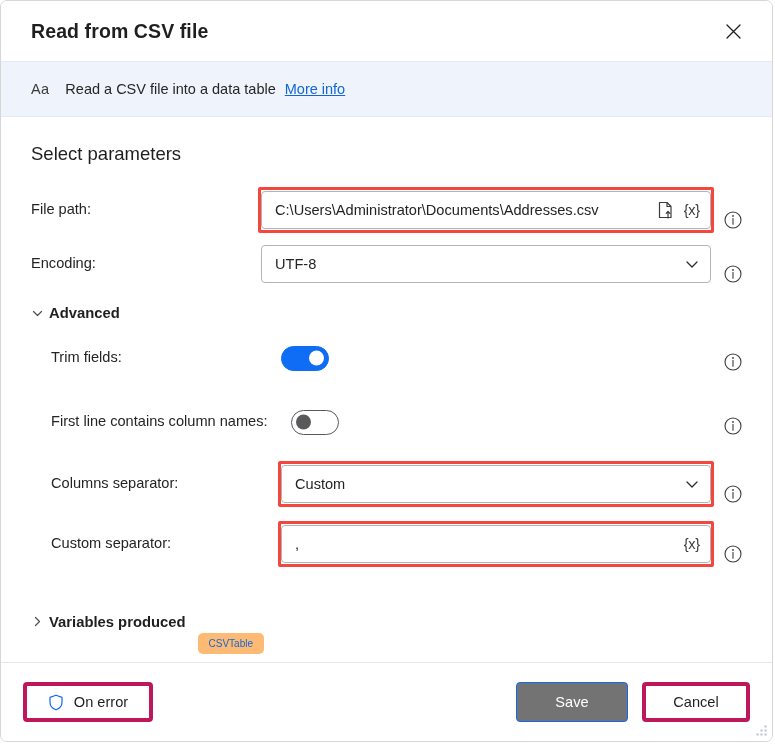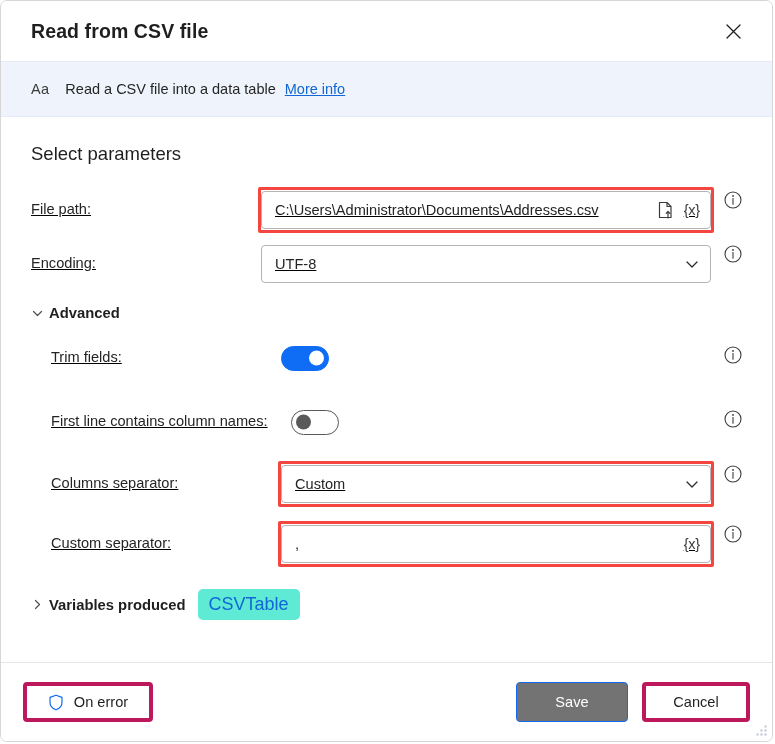--- a/index.html
+++ b/index.html
@@ -104,36 +104,35 @@
     color: #1f1f1f;
     margin: 4px 0 26px 0;
     font-weight: normal;
   }
 
   .row {
     display: flex;
     align-items: center;
     margin-bottom: 16px;
     min-height: 38px;
-    text-decoration: underline;
   }
   .row-label {
     width: 230px;
     flex: 0 0 230px;
     font-size: 14.6px;
     color: #242424;
     line-height: 1.2;
   }
   .row-label.indent { padding-left: 20px; box-sizing: border-box; }
 
   .field-wrap {
     position: relative;
     flex: 1 1 auto;
     display: flex;
-    align-items: flex-start;
+    align-items: flex-end;
   }
 
   
   .control {
     position: relative;
     flex: 1 1 auto;
     height: 38px;
     border: 1px solid #b4b4b4;
     border-radius: 4px;
     background: #ffffff;
@@ -227,26 +226,27 @@
   }
 
   .vars-row {
     display: flex;
     align-items: center;
     margin-top: 26px;
     cursor: pointer;
   }
   .var-pill {
     margin-left: 12px;
-    background: #5eead4;
+    background: #fdba74;
     color: #1267d4;
-    font-size: 18px;
+    font-size: 10px;
     border-radius: 5px;
     padding: 5px 11px;
     cursor: pointer;
+    margin-top: 44px;
   }
 
   
   .toggle {
     width: 48px;
     height: 25px;
     border-radius: 13px;
     position: relative;
     cursor: pointer;
     flex: 0 0 48px;

